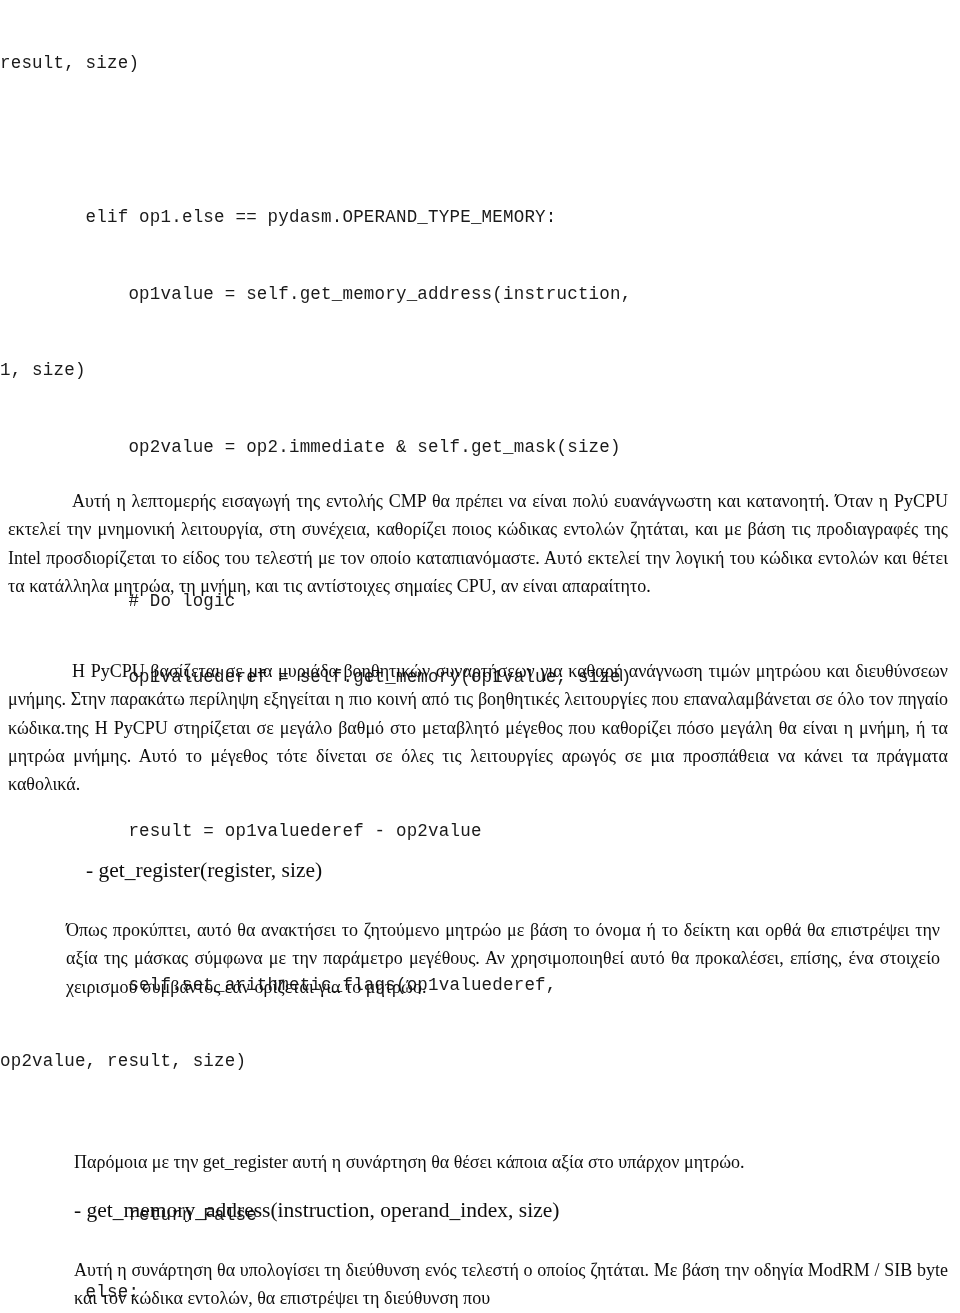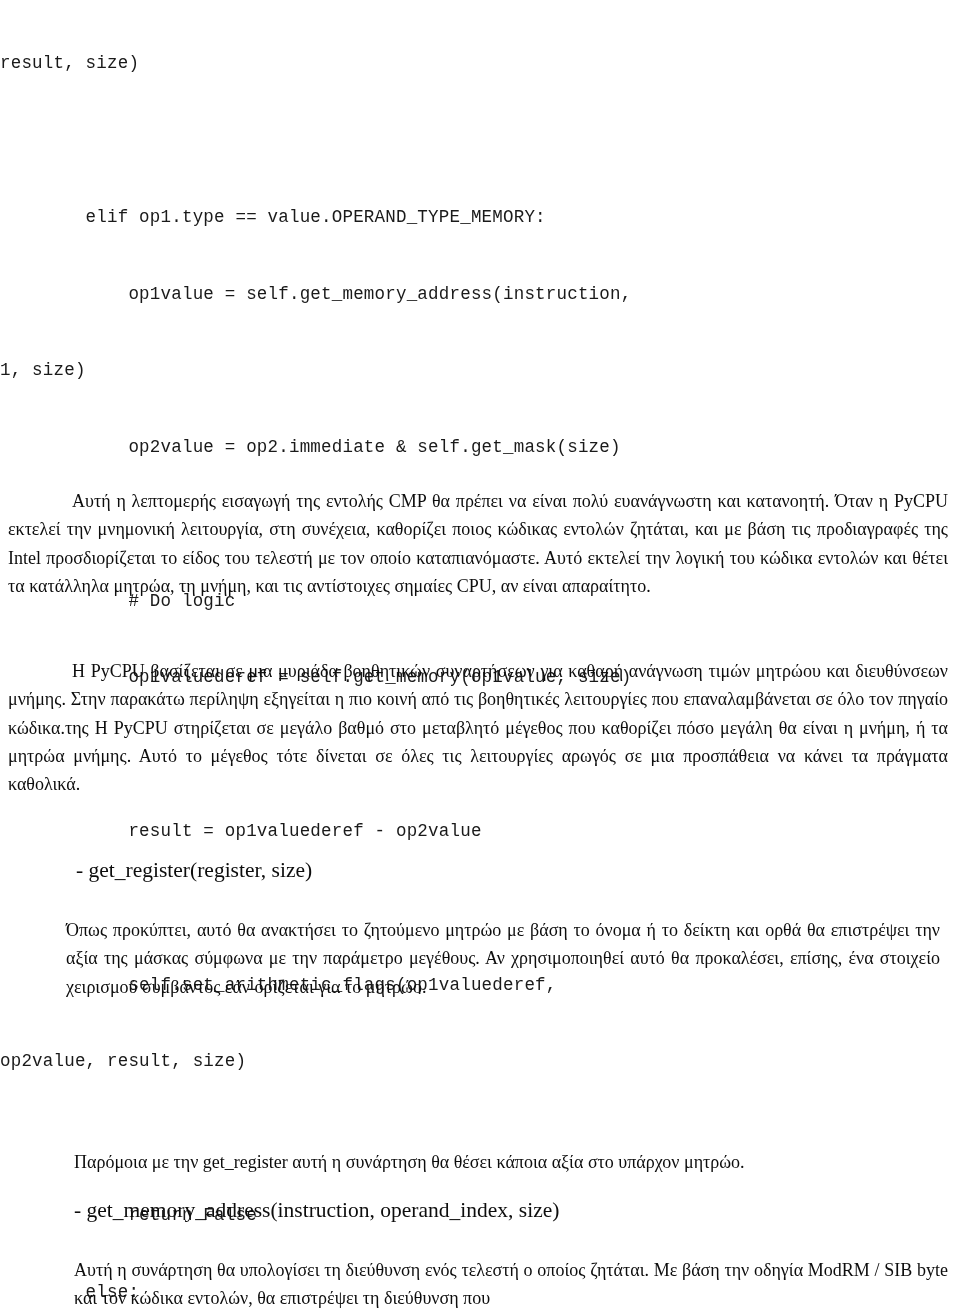--- a/index.html
+++ b/index.html
@@ -70,21 +70,21 @@
     left: 8px;
     top: 487px;
     width: 940px;
   }
   #para-pycpu {
     left: 8px;
     top: 657px;
     width: 940px;
   }
   #heading-get-register {
-    left: 76px;
+    left: 86px;
     top: 856px;
   }
   #para-get-register {
     left: 66px;
     top: 916px;
     width: 874px;
   }
   #heading-set-register {
     left: 74px;
     top: 1056px;
@@ -105,21 +105,21 @@
   }
 </style>
 </head>
 <body>
 
 <div class="page">
 
   <div class="code-block">
     <div class="code-line">result, size)</div>
     <div class="code-line blank"></div>
-    <div class="code-line">        elif op1.type == value.OPERAND_TYPE_MEMORY:</div>
+    <div class="code-line">        elif op1.else == pydasm.OPERAND_TYPE_MEMORY:</div>
     <div class="code-line">            op1value = self.get_memory_address(instruction,</div>
     <div class="code-line">1, size)</div>
     <div class="code-line">            op2value = op2.immediate &amp; self.get_mask(size)</div>
     <div class="code-line blank"></div>
     <div class="code-line">            # Do logic</div>
     <div class="code-line">            op1valuederef = self.get_memory(op1value, size)</div>
     <div class="code-line blank"></div>
     <div class="code-line">            result = op1valuederef - op2value</div>
     <div class="code-line blank"></div>
     <div class="code-line">            self.set_arithmetic_flags(op1valuederef,</div>

